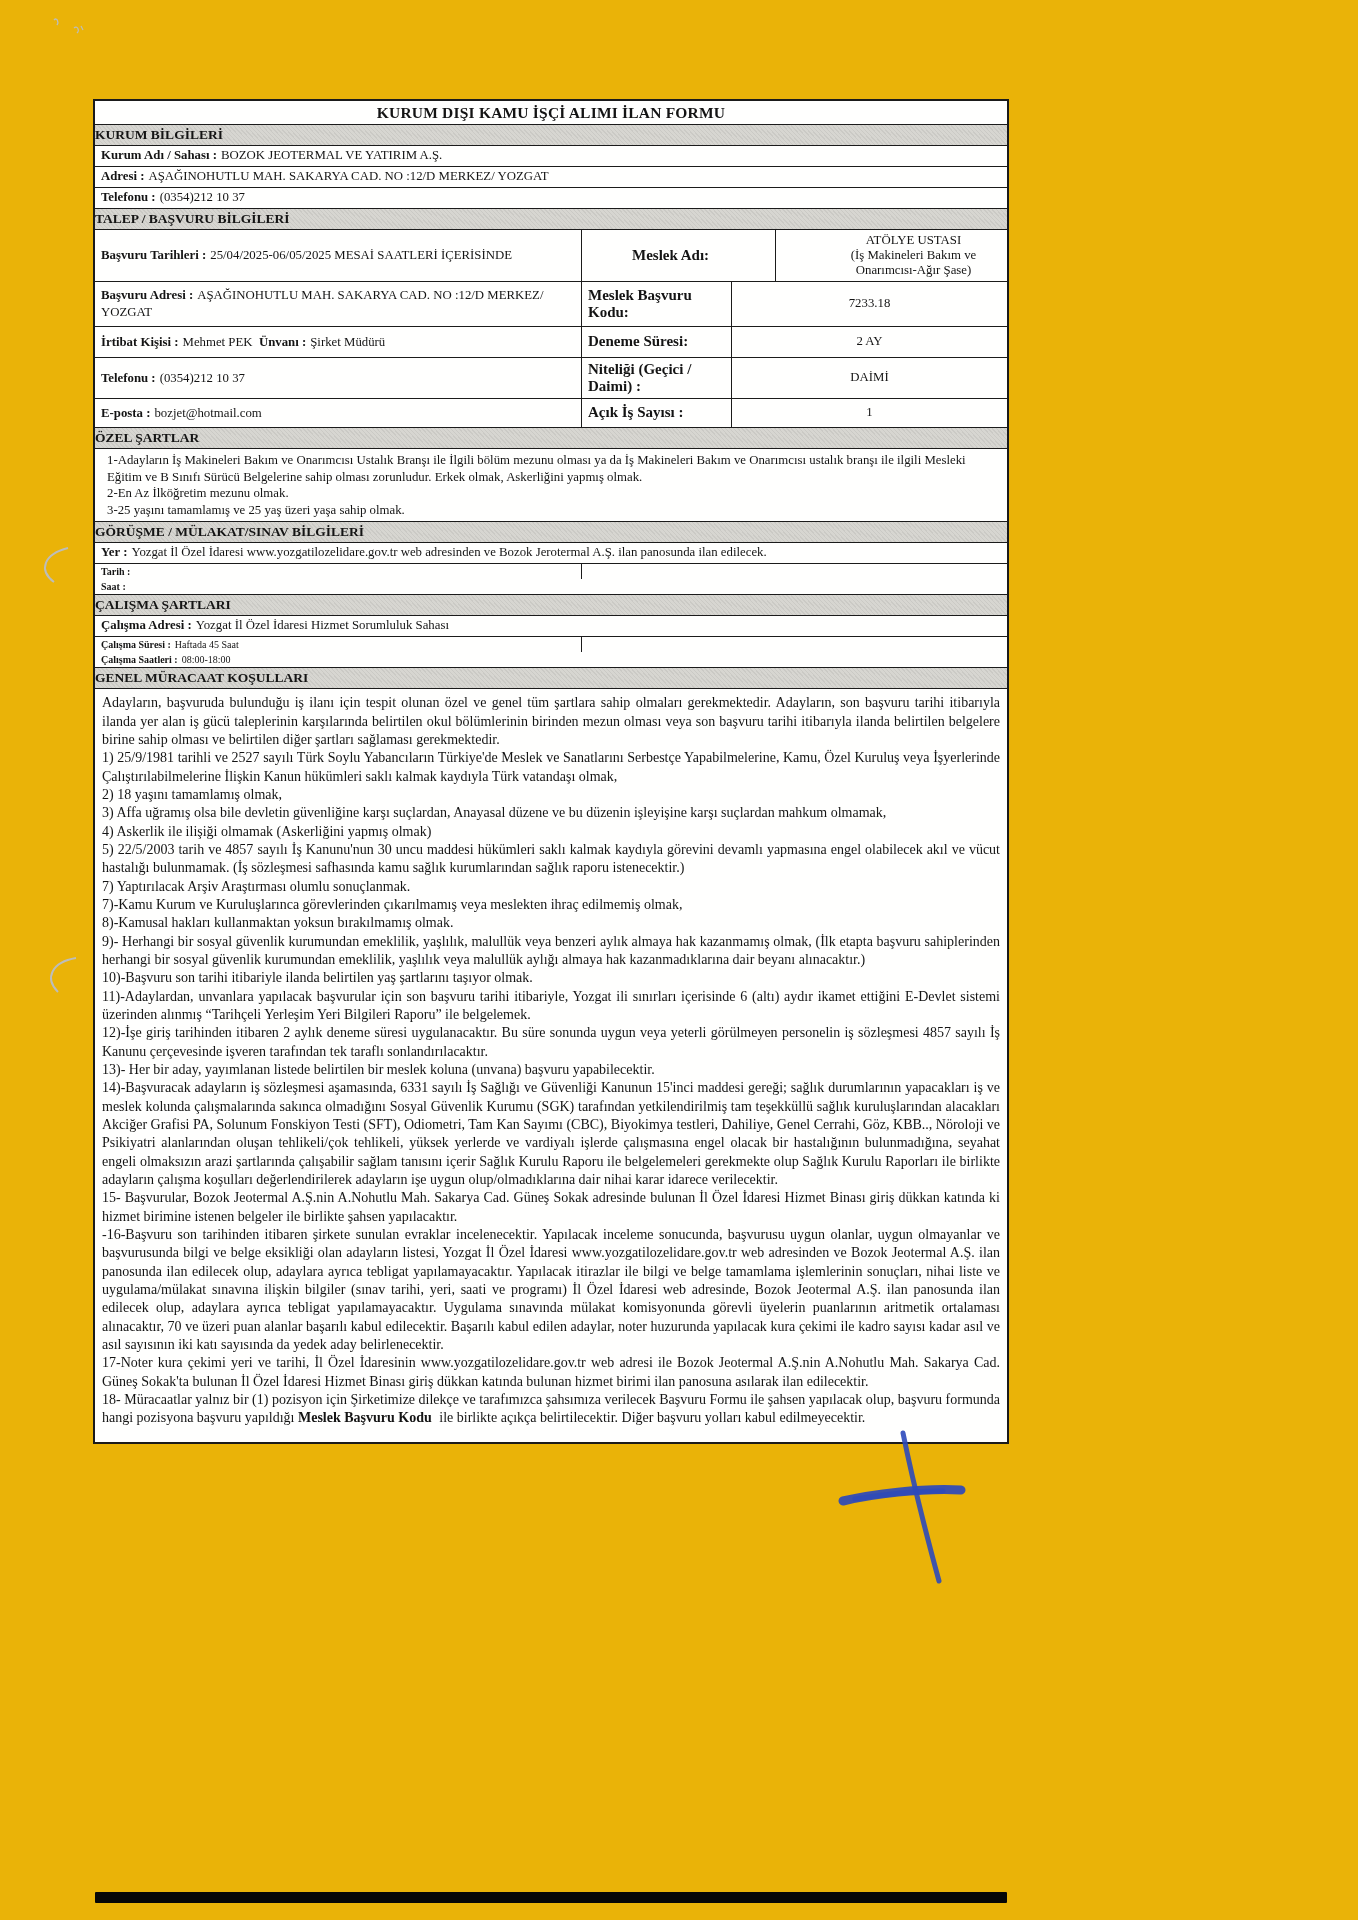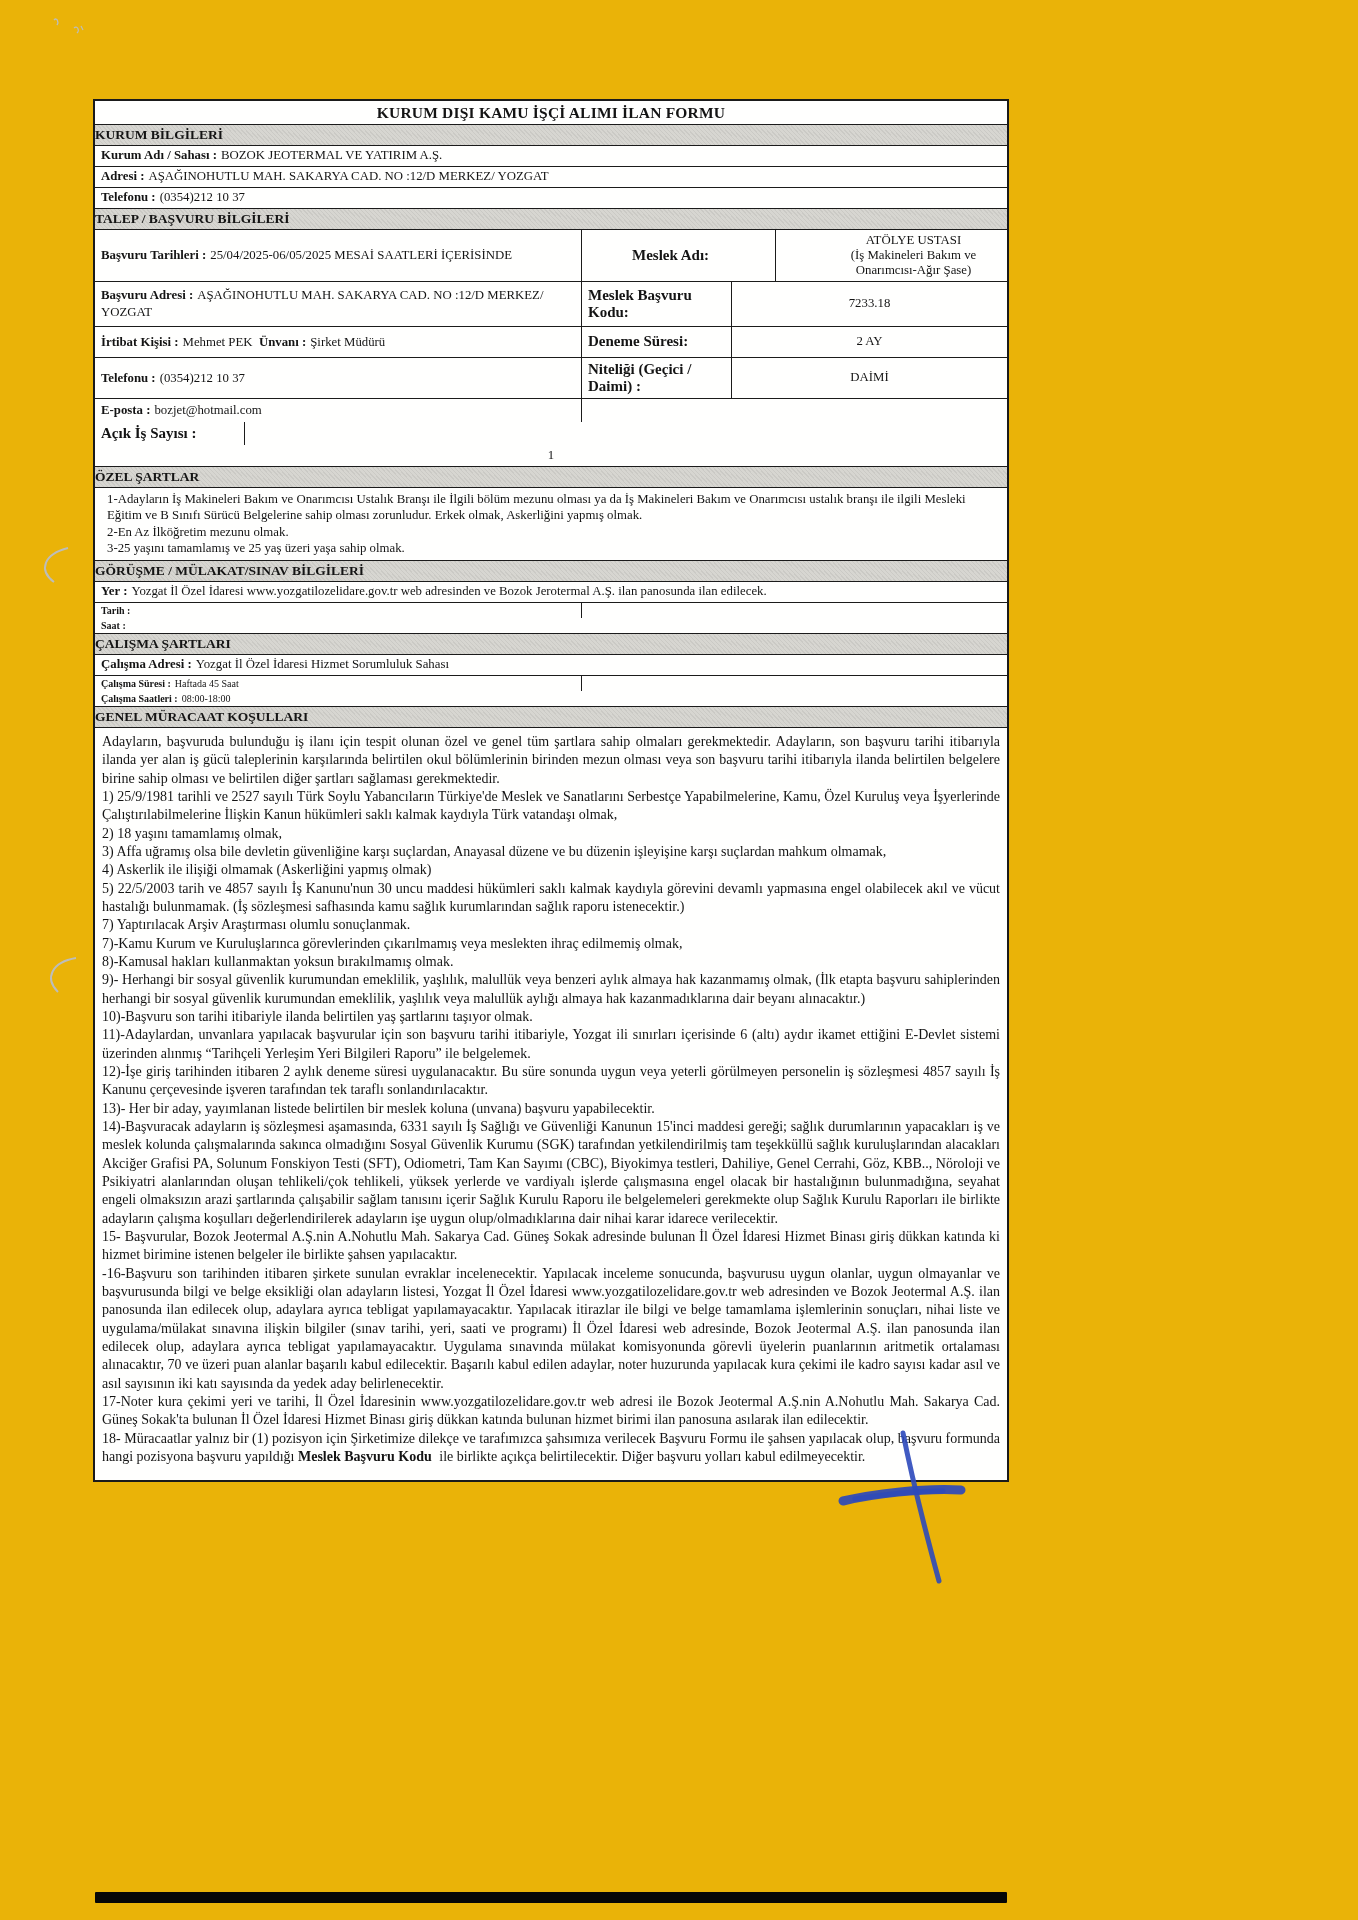--- a/index.html
+++ b/index.html
@@ -26,21 +26,21 @@
     font-size:12.8px; line-height:1.25; padding:2px 6px;
     border-bottom:1px solid #1b1b1b;
   }
   .lb { font-weight:bold; margin-right:4px; }
   .trow { display:flex; border-bottom:1px solid #1b1b1b; }
   .tl { width:487px; border-right:1px solid #1b1b1b; box-sizing:border-box;
         padding:3px 6px; font-size:12.8px; line-height:1.3; display:flex; align-items:center; flex-wrap:wrap; align-content:center;}
   .tm { width:150px; border-right:1px solid #1b1b1b; box-sizing:border-box;
         padding:3px 6px; font-size:15px; font-weight:bold; display:flex; align-items:center; }
   .tr { flex:1; padding:3px 6px; font-size:12.8px; display:flex; align-items:center; justify-content:center; text-align:center; }
-  .h50{min-height:50px;gap:44px;} .h44{min-height:44px;} .h30{min-height:30px;} .h28{min-height:28px;flex-direction:column;}
+  .h50{min-height:50px;gap:44px;} .h44{min-height:44px;} .h30{min-height:30px;} .h28{min-height:28px;}
   .preline { white-space:pre-line; }
   .txtblock { font-size:12.8px; line-height:1.3; padding:3px 12px; border-bottom:1px solid #1b1b1b; }
   .txtblock p { margin:0; }
   .split { display:flex; border-bottom:1px solid #1b1b1b; font-size:10px;flex-direction:column; }
   .split .sl { width:487px; border-right:1px solid #1b1b1b; box-sizing:border-box; padding:2px 6px; }
   .split .sr { flex:1; padding:2px 6px; }
   .genel {
     font-size:14px; line-height:1.31; padding:5px 7px 14px; text-align:justify;
   }
   .genel p { margin:0; }

